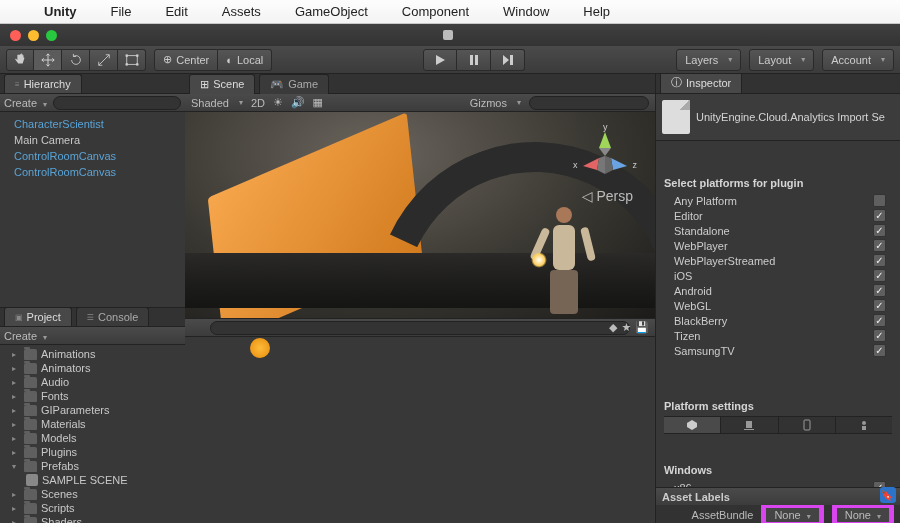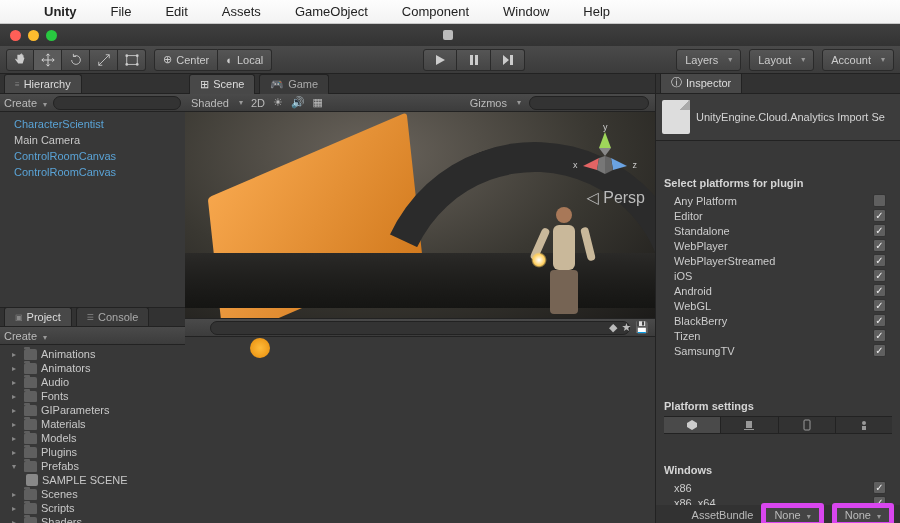--- a/index.html
+++ b/index.html
@@ -60,21 +60,21 @@
 .character .head{width:16px;height:16px;background:#a87858;border-radius:50%;margin:0 auto;}
 .character .body{width:22px;height:45px;background:#c9b89a;margin:2px auto 0;border-radius:6px;}
 .character .legs{width:28px;height:44px;background:#766454;margin:0 auto;border-radius:4px;}
 .character .armL,.character .armR{position:absolute;width:8px;height:34px;background:#c9b89a;border-radius:4px;top:20px;}
 .character .armL{left:-4px;transform:rotate(24deg);} .character .armR{right:-4px;transform:rotate(-14deg);}
 .flash{position:absolute;left:346px;top:140px;width:16px;height:16px;background:radial-gradient(#fff,#ffcf5e 50%,transparent 70%);border-radius:50%;}
 .gizmo{position:absolute;right:20px;top:14px;width:60px;height:60px;}
 .gizmo .axis{position:absolute;font-size:9px;color:#ccc;}
 .gizmo .y{top:-4px;left:28px;} .gizmo .x{top:34px;left:-2px;} .gizmo .z{top:34px;right:-2px;}
 .gizmo svg{position:absolute;inset:0;}
-.persp{position:absolute;right:10px;top:76px;color:#bbb;font-size:16px;}
+.persp{position:absolute;right:22px;top:76px;color:#bbb;font-size:14px;}
 .persp::before{content:"◁ ";}
 .arc{position:absolute;right:-40px;top:30px;width:320px;height:320px;border:30px solid #2b2b2b;border-radius:50%;border-left-color:transparent;border-bottom-color:transparent;transform:rotate(-20deg);}
 .project-area{flex:1;background:#383838; border-top:1px solid #222;}
 .project-area .panel-toolbar{justify-content:flex-start;}
 .proj-list{max-height:180px;overflow:auto;padding:2px 0;}
 .folder{display:flex;align-items:center;gap:4px;padding:1px 12px;color:#c8c8c8;font-size:11px;cursor:pointer;}
 .folder .arrow{font-size:8px;color:#888;width:8px;}
 .folder .ico{width:13px;height:11px;background:#5f5f5f;border-radius:2px 2px 1px 1px;position:relative;}
 .folder .ico::before{content:"";position:absolute;top:-2px;left:0;width:6px;height:2px;background:#5f5f5f;border-radius:1px 1px 0 0;}
 .folder.scene .ico{background:#888;border-radius:2px;width:12px;height:12px;}
@@ -440,20 +440,24 @@
       <span>x86</span>
       <span class="chk">✓</span>
     </div>
             <div class="plat-row">
       <span>x86_x64</span>
       <span class="chk">✓</span>
     </div>
           </div>
       </div>
     </div>
+    <div style="position:relative">
+      <div class="asset-labels-bar">Asset Labels</div>
+      <div class="tag-btn">🔖</div>
+    </div>
     <div class="insp-footer">
       <span>AssetBundle</span>
       <span class="sel drop">None</span>
       <span class="sel drop">None</span>
     </div>
   </div>
 </div>
 
 <div class="orange-dot"></div>
 

